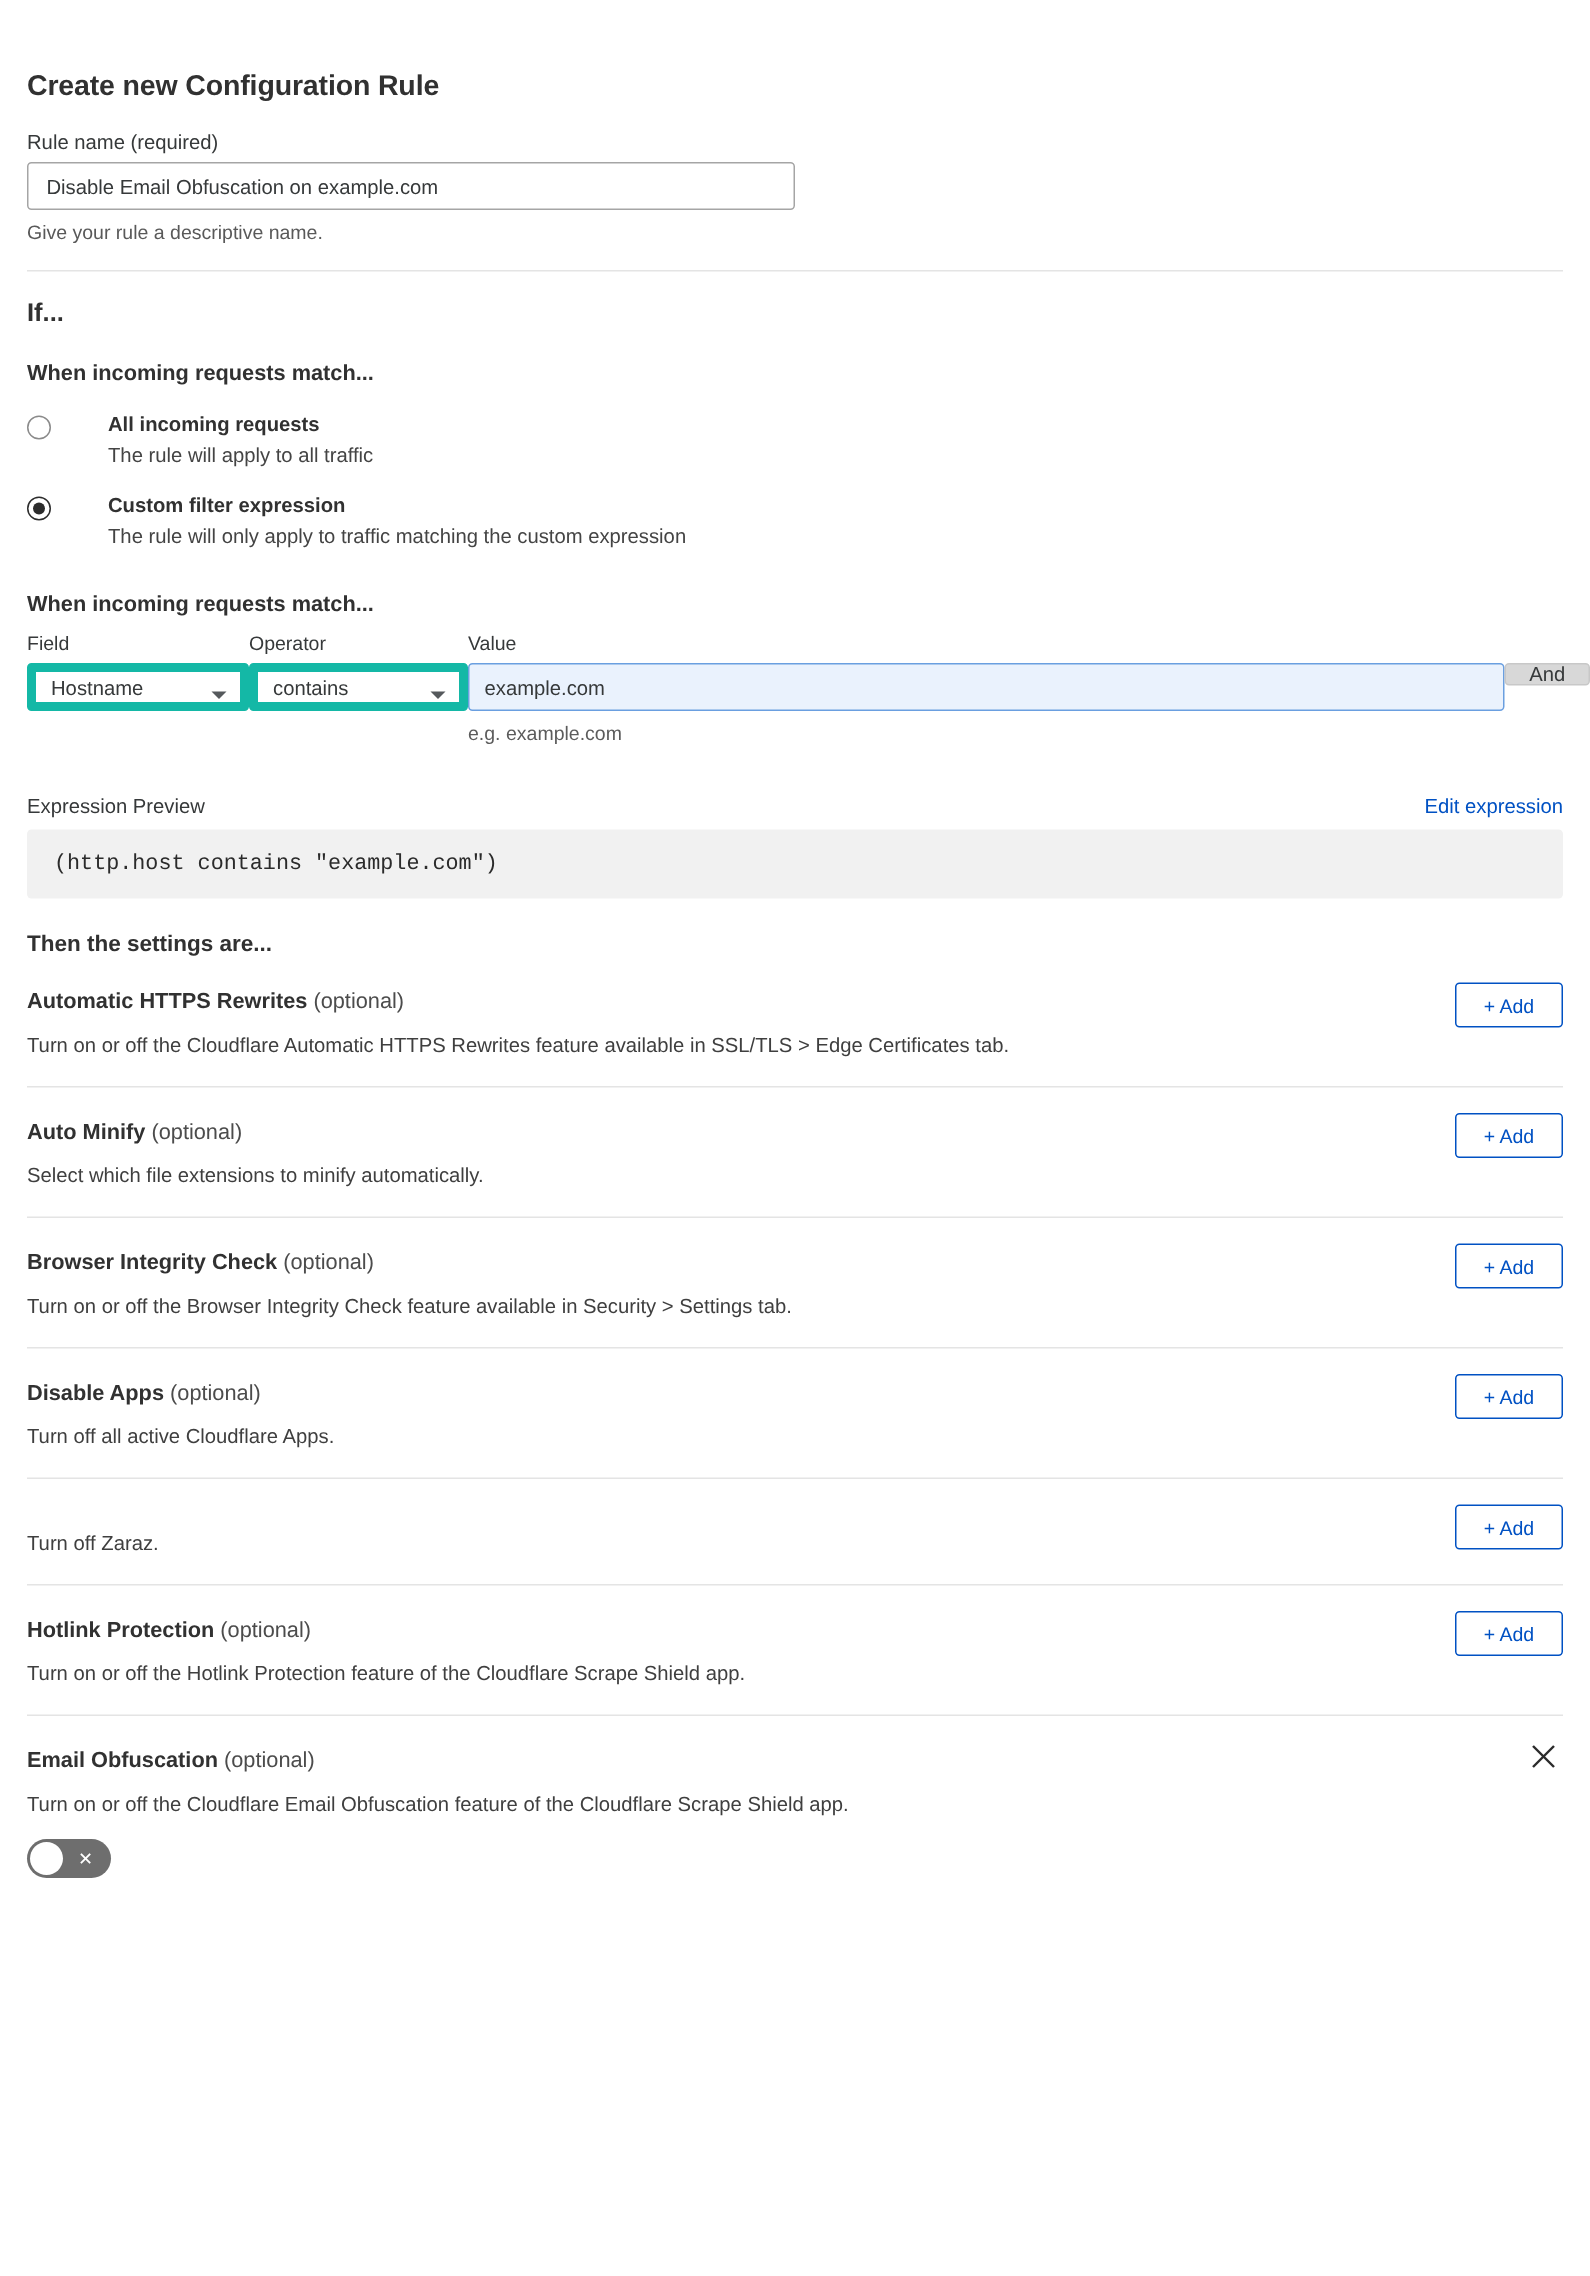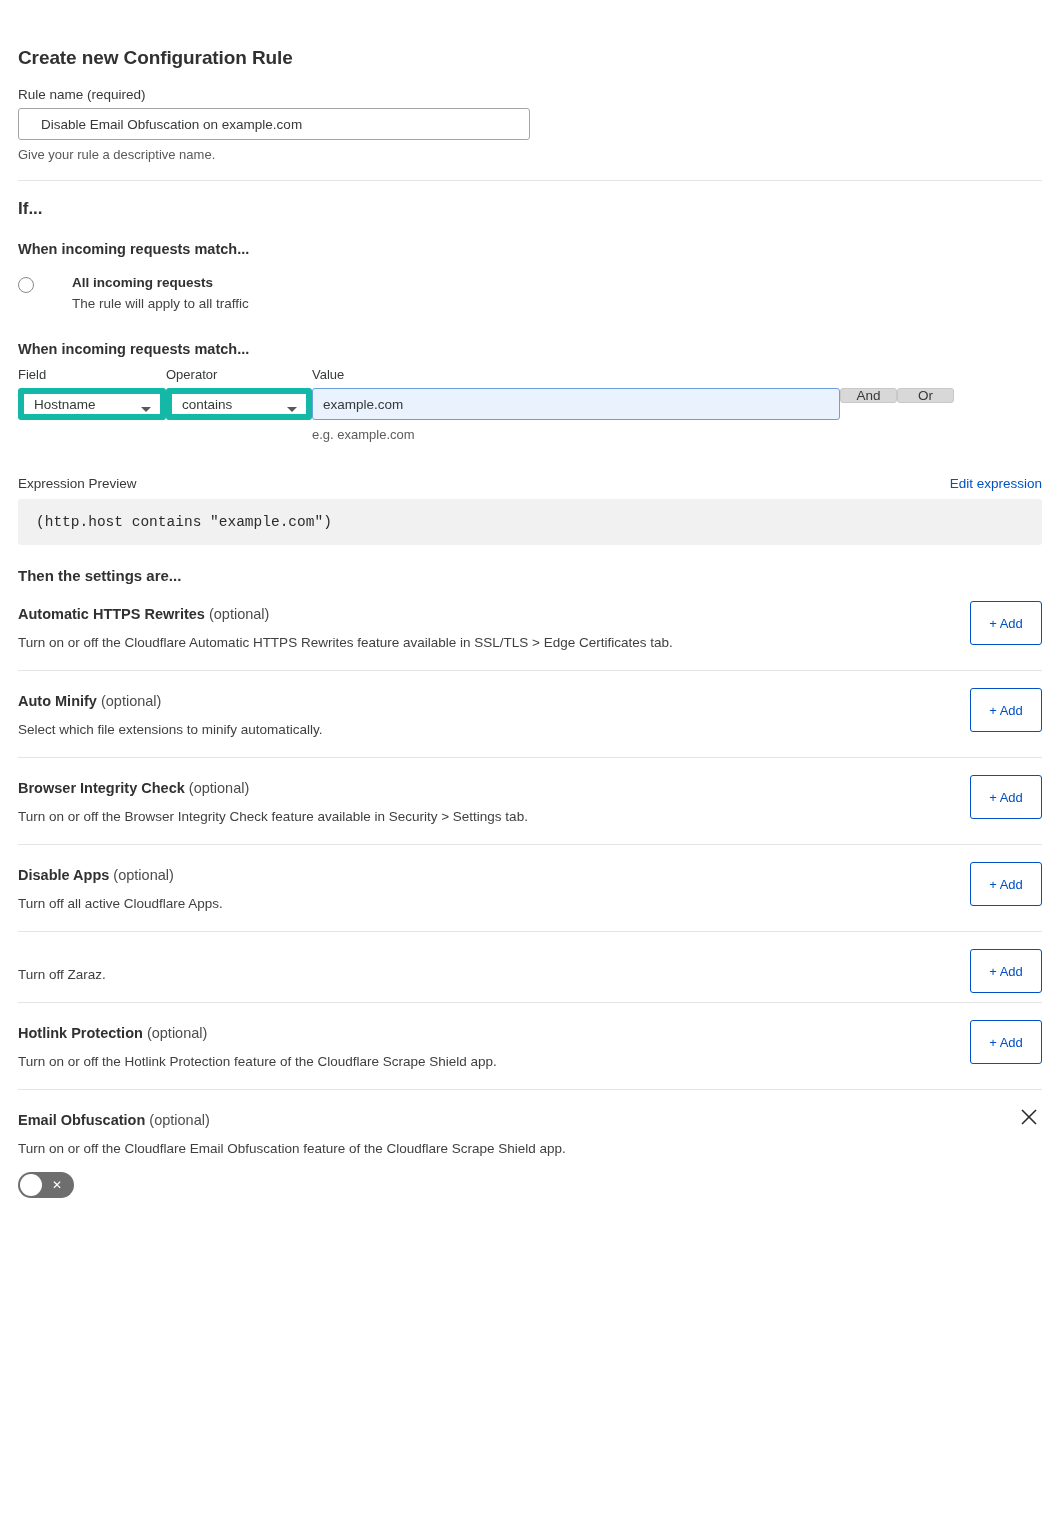--- a/index.html
+++ b/index.html
@@ -30,21 +30,21 @@
   .field-label {
     font-size: 13.5px;
     color: #36393a;
     margin-bottom: 6px;
   }
   .text-input {
     width: 512px;
     height: 32px;
     border: 1px solid #a5a5a5;
     border-radius: 3px;
-    padding: 0 22px;
+    padding: 0 12px;
     font-size: 13.5px;
     font-family: "Liberation Sans", sans-serif;
     color: #36393a;
     background: #fff;
     outline: none;
   }
   .help-text {
     font-size: 13px;
     color: #595959;
     margin-top: 7px;
@@ -136,21 +136,21 @@
     right: 9px;
     top: 13px;
     width: 0; height: 0;
     border-left: 5px solid transparent;
     border-right: 5px solid transparent;
     border-top: 5px solid #55595c;
   }
   .sel-field { width: 148px; }
   .sel-op { width: 146px; }
   .value-input {
-    width: 528px;
+    width: 691px;
     height: 32px;
     border: 1px solid #6a9fe0;
     border-radius: 3px;
     background: #eaf2fd;
     font-size: 13.5px;
     padding: 0 10px;
     font-family: "Liberation Sans", sans-serif;
     color: #36393a;
     outline: none;
   }
@@ -218,21 +218,21 @@
   .setting-desc {
     font-size: 13.5px;
     color: #3f3f3f;
     margin-top: 13px;
   }
   .add-btn {
     position: absolute;
     right: 0;
     top: 17px;
     width: 72px;
-    height: 44px;
+    height: 30px;
     border: 1px solid #0051c3;
     border-radius: 3px;
     background: #fff;
     color: #0051c3;
     font-size: 13px;
     display: flex;
     align-items: center;
     justify-content: center;
     cursor: pointer;
   }
@@ -291,20 +291,27 @@
   <div class="sub-head">When incoming requests match...</div>
 
   <div class="radio-row">
     <div class="radio"></div>
     <div class="radio-texts">
       <div class="radio-title">All incoming requests</div>
       <div class="radio-desc">The rule will apply to all traffic</div>
     </div>
   </div>
 
+  <div class="radio-row">
+    <div class="radio checked"></div>
+    <div class="radio-texts">
+      <div class="radio-title">Custom filter expression</div>
+      <div class="radio-desc">The rule will only apply to traffic matching the custom expression</div>
+    </div>
+  </div>
 
   <div class="sub-head" style="margin-top:30px">When incoming requests match...</div>
 
   <div class="expr-row">
     <div class="expr-col">
       <div class="col-label">Field</div>
       <div class="select sel-field">
         <span>Hostname</span>
         <span class="chev"></span>
       </div>

